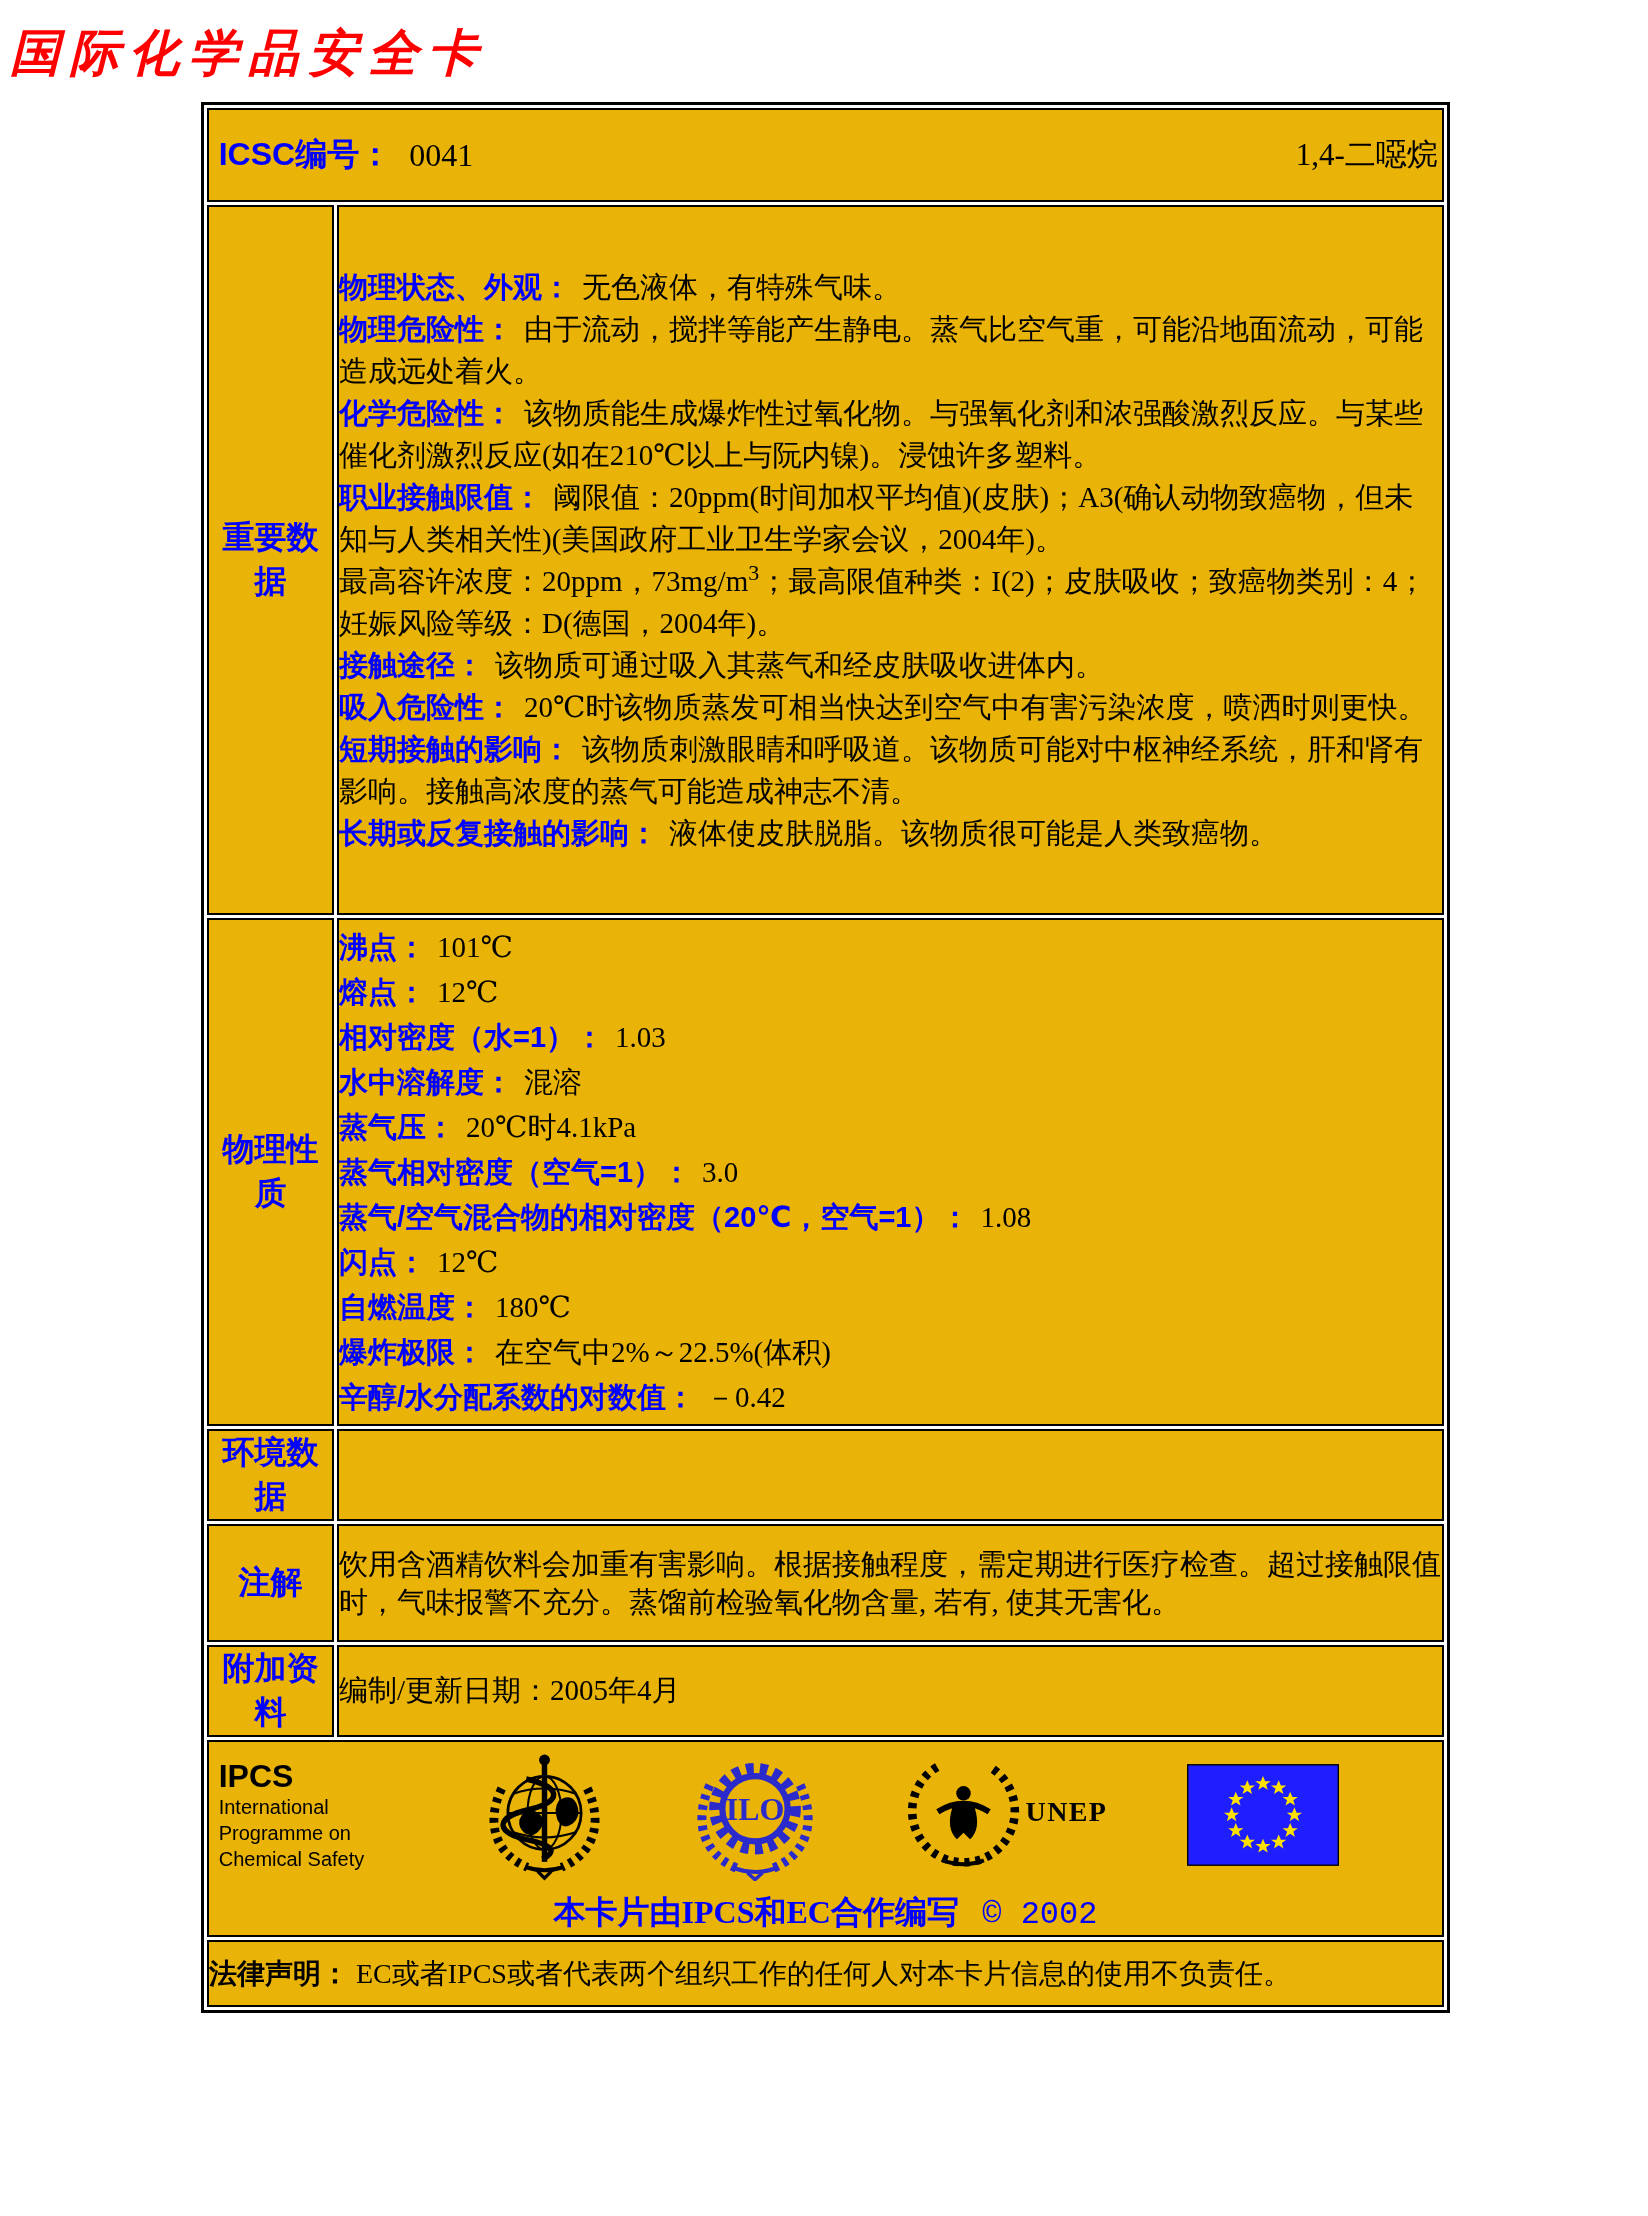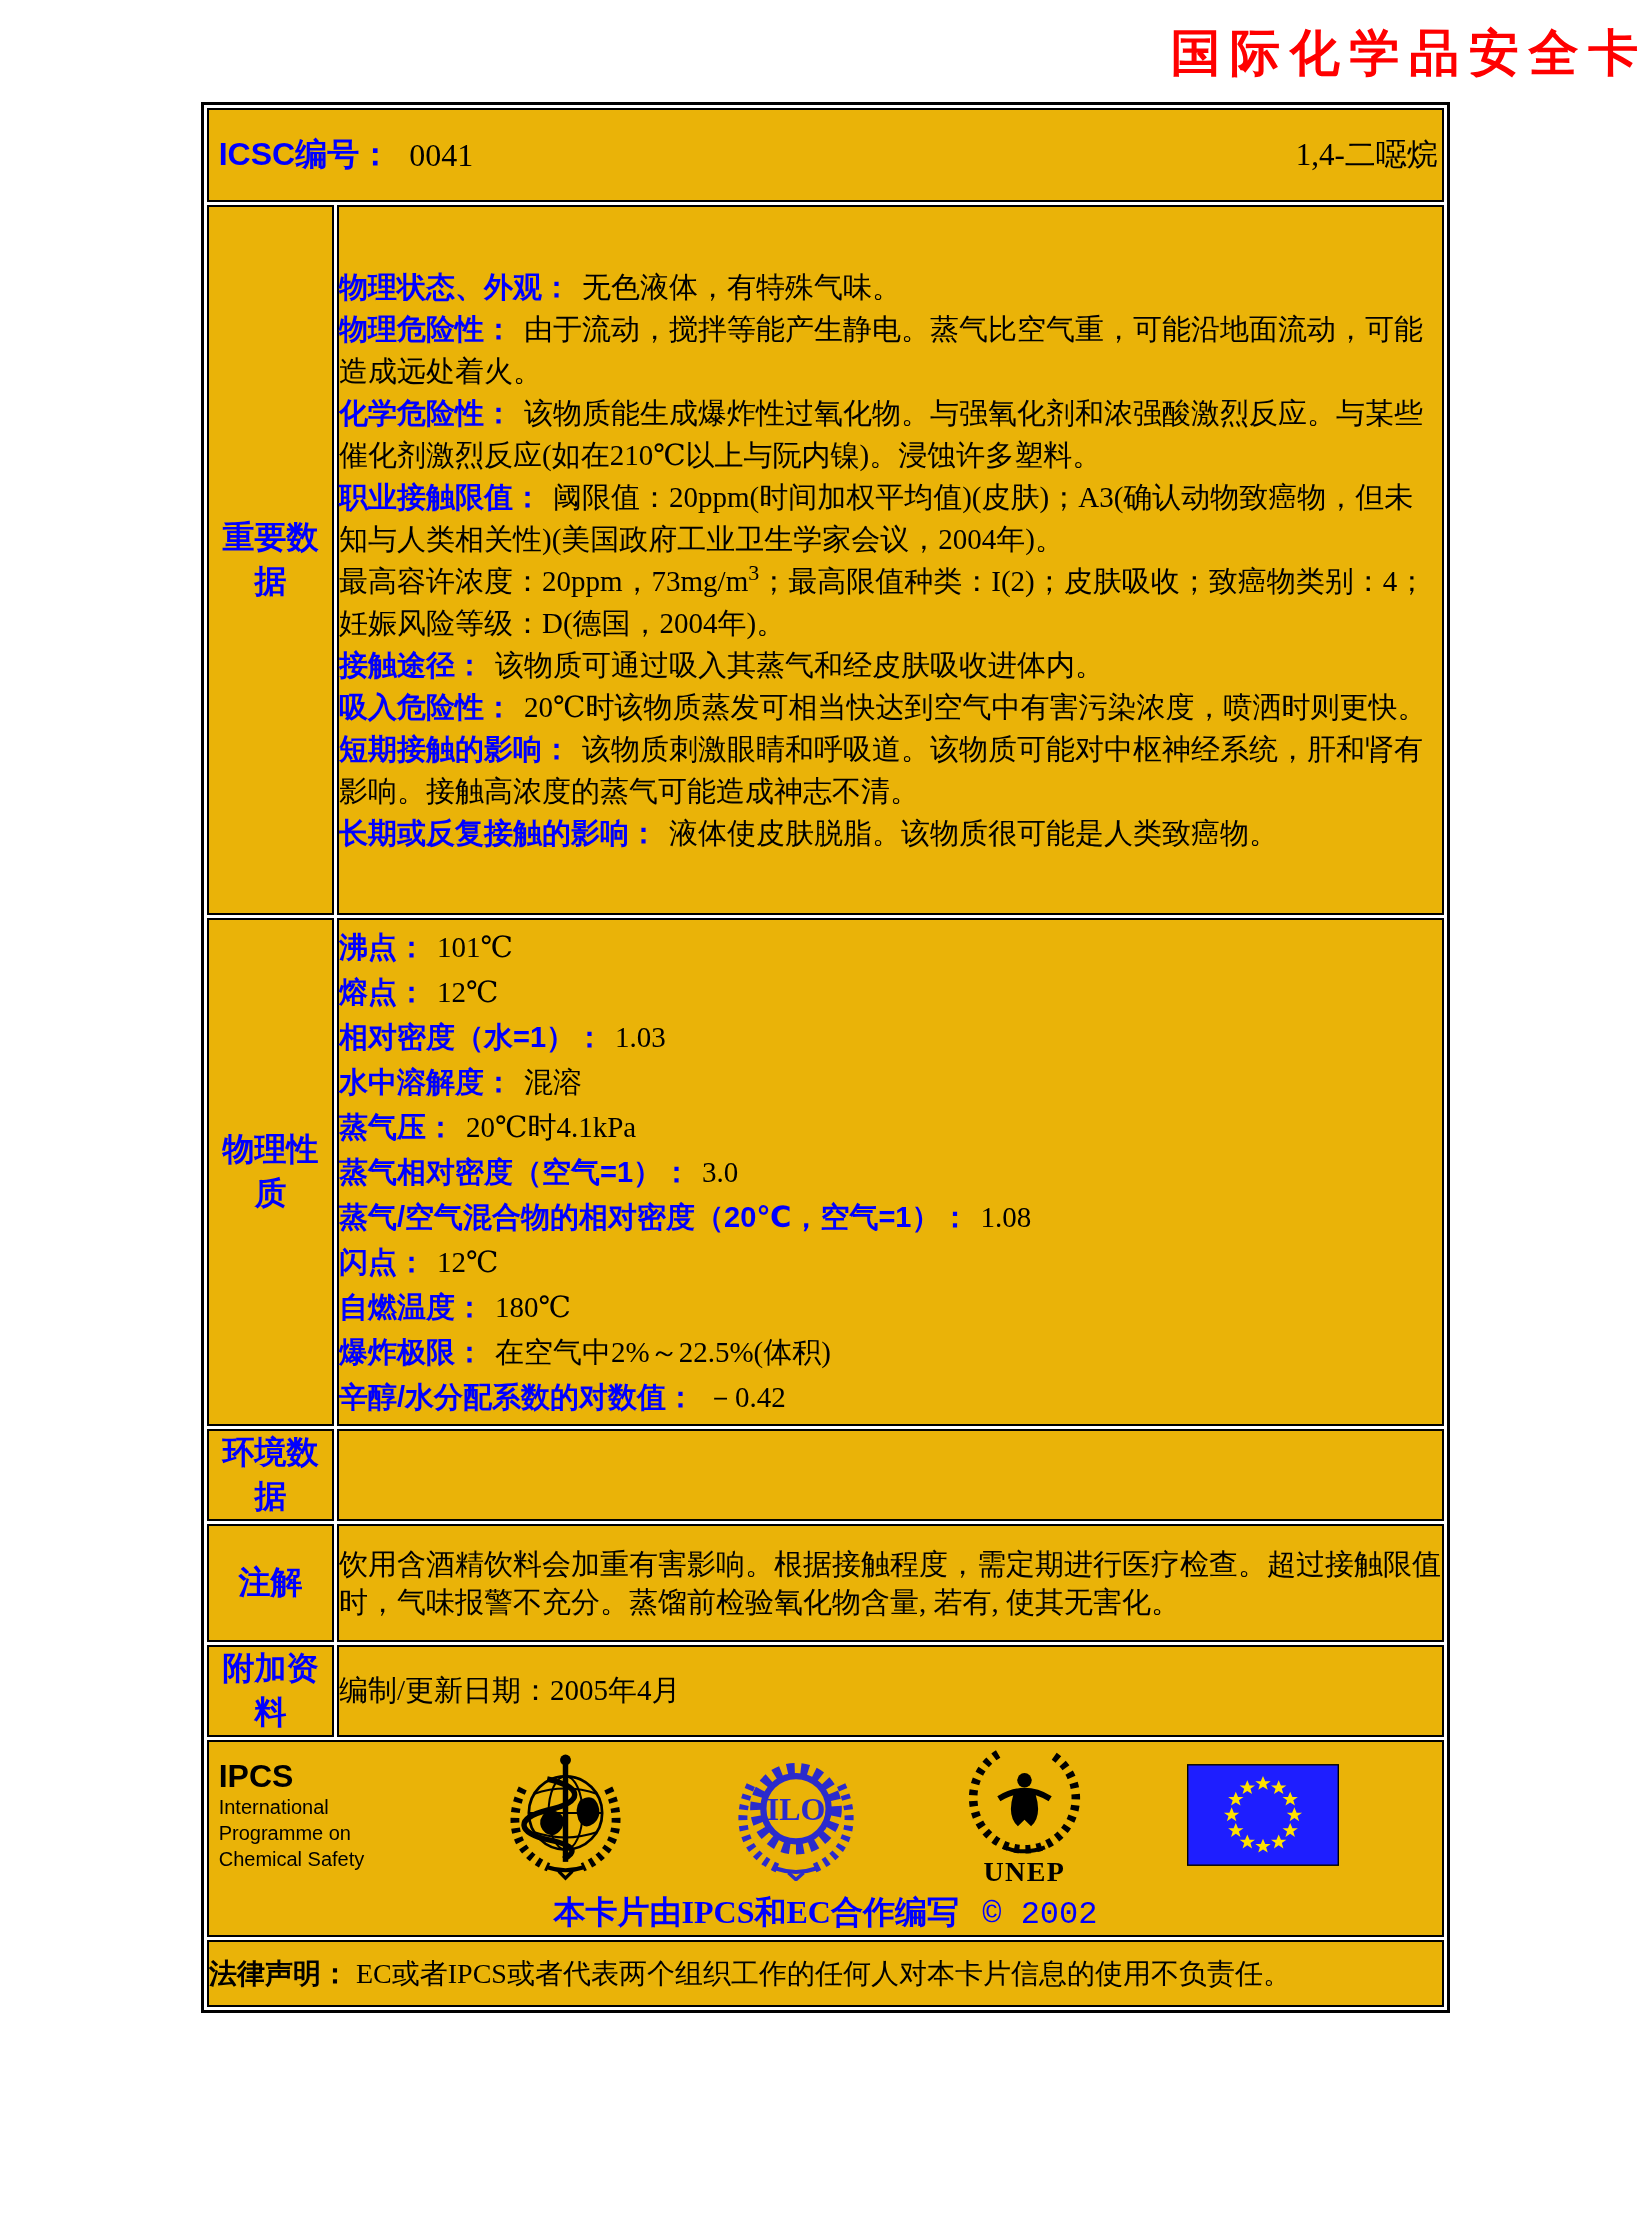--- a/index.html
+++ b/index.html
@@ -2,23 +2,24 @@
 <html style="font-size:11px"><head>
 <meta charset="utf-8">
 <style>
   html, body { margin:0; padding:0; background:#ffffff; }
   body {
     width:1648px; height:2216px; position:relative;
     font-family:"Liberation Serif","DejaVu Serif",serif; color:#000;
   }
   .page-title {
     margin:0; position:absolute; top:19.5px; left:0; width:100%;
-    text-align:right; font-size:50px; font-weight:bold; color:#ff0000;
+    text-align:left; font-size:50px; font-weight:bold; color:#ff0000;
     letter-spacing:9.7px; text-indent:9.7px;
     font-family:"Liberation Serif","DejaVu Serif",serif;
+    font-style:italic;
   }
   table.card {
     position:absolute; left:201px; top:102px; width:1249px;
     border:3.5px solid #000; border-spacing:3.5px; border-collapse:separate;
     table-layout:fixed;
   }
   table.card td { border:2.1px solid #000; padding:0; vertical-align:middle; background:#eab308; }
   col.c-label { width:127px; }
 
   
@@ -51,21 +52,21 @@
   td.addl-content { font-size:29px; padding:2.8px 9.7px; }
 
   
   .logos-flex {
     display:flex; align-items:center; justify-content:space-between;
     padding:4.2px 103px 0 9.7px; height:138px;
   }
   .ipcs-block { width:182px; font-family:"Liberation Sans","DejaVu Sans",sans-serif; }
   .ipcs-acronym { font-size:32px; font-weight:bold; line-height:36px; }
   .ipcs-line { font-size:20px; line-height:26px; }
-  .unep-wrap { display:flex; flex-direction:column; align-items:center; }
+  .unep-wrap { display:flex; align-items:center; }
   .unep-text {
     font-size:28px; font-weight:bold; letter-spacing:1.4px; margin-top:-5.6px;
     font-family:"Liberation Serif","DejaVu Serif",serif;
   }
   .caption {
     text-align:center; color:#0000ff; font-weight:bold; font-size:32px; margin-top:7px;
     font-family:"Liberation Serif","DejaVu Serif",serif;
   }
   .caption .copyright { margin-left:15.3px; font-weight:normal;font-family:Liberation Mono, monospace; }
 

